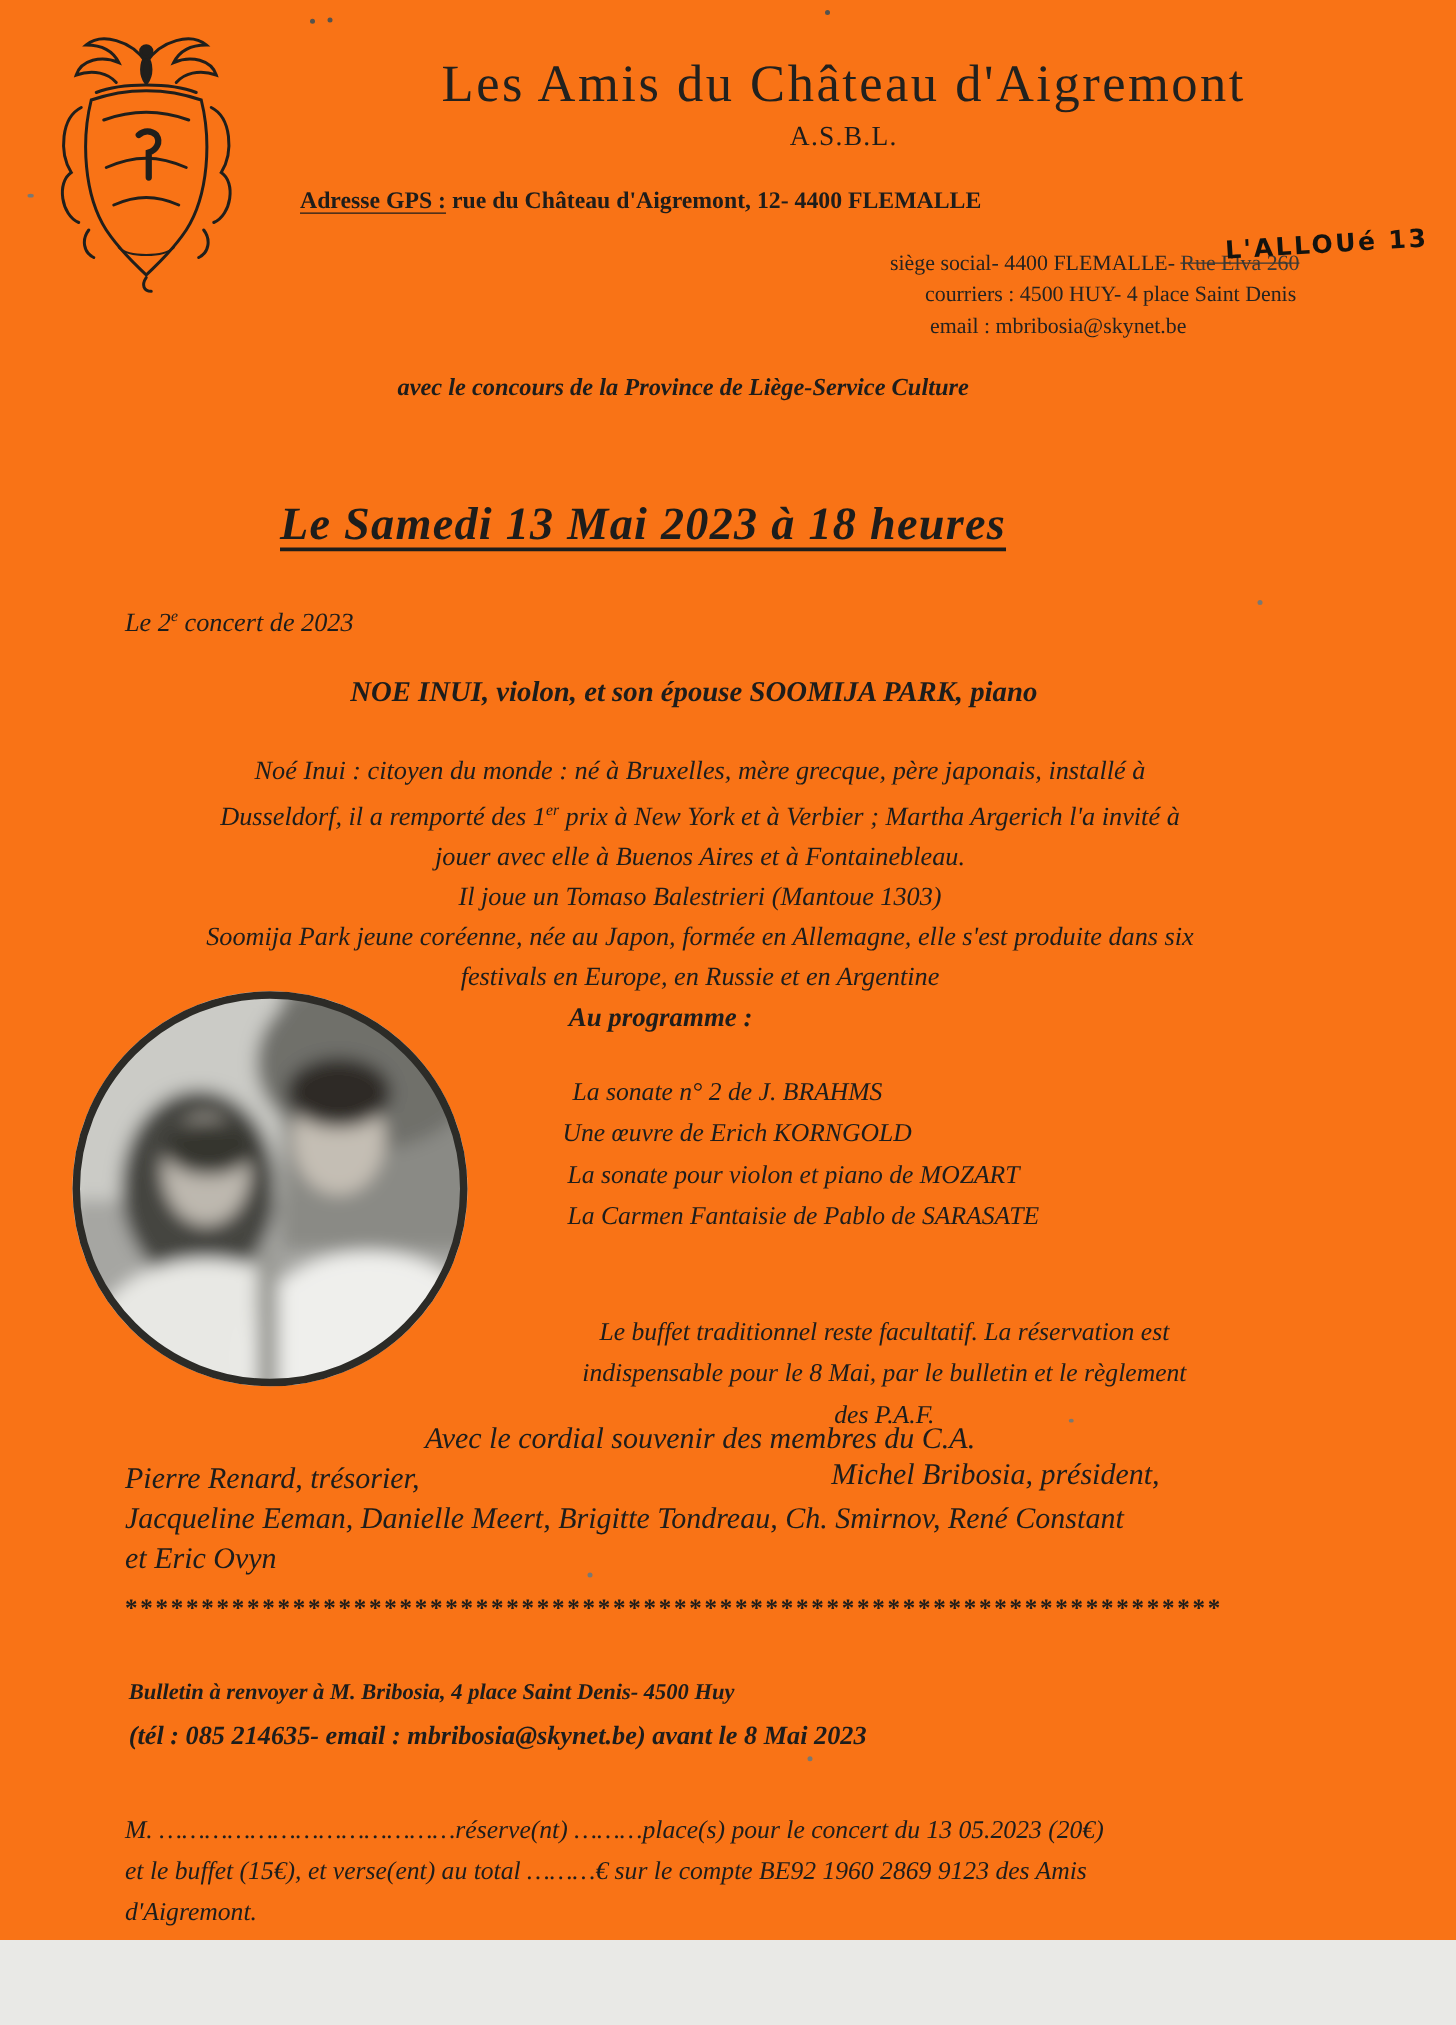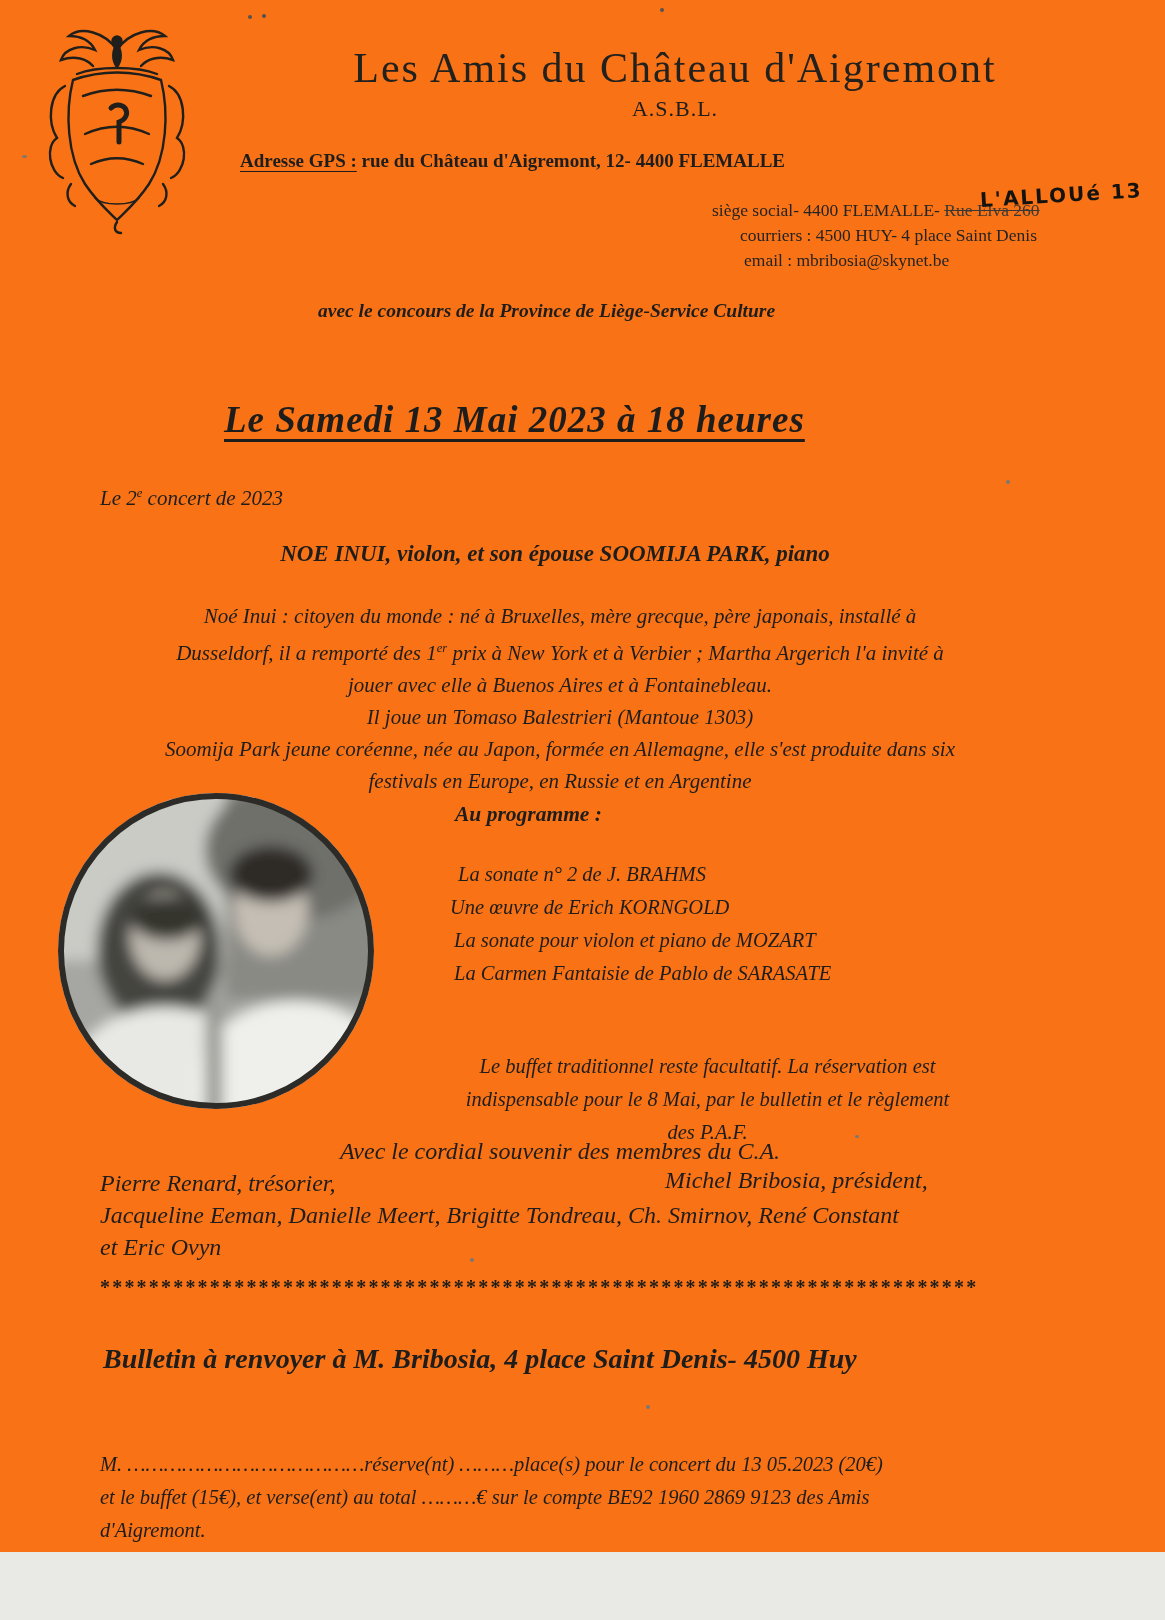--- a/index.html
+++ b/index.html
@@ -161,21 +161,22 @@
 
   <div class="abs it names" style="left:340px;top:1138px;">Avec le cordial souvenir des membres du C.A.</div>
 
   <div class="abs it names" style="left:100px;top:1170px;">Pierre Renard, trésorier,</div>
   <div class="abs it names" style="left:665px;top:1167px;">Michel Bribosia, président,</div>
   <div class="abs it names" style="left:100px;top:1202px;">Jacqueline Eeman, Danielle Meert, Brigitte Tondreau, Ch. Smirnov, René Constant</div>
   <div class="abs it names" style="left:100px;top:1234px;">et Eric Ovyn</div>
 
   <div class="abs bd" style="left:100px;top:1276px;font-size:20px;letter-spacing:2.2px;white-space:nowrap;">************************************************************************</div>
 
-  <div class="abs bd it" style="left:103px;top:1343px;font-size:28px;">Bulletin à renvoyer  à M. Bribosia, 4 place Saint Denis- 4500  Huy</div>
+  <div class="abs bd it" style="left:103px;top:1343px;font-size:18px;">Bulletin à renvoyer  à M. Bribosia, 4 place Saint Denis- 4500  Huy</div>
+  <div class="abs bd it" style="left:103px;top:1376px;font-size:21px;">(tél : 085 214635- email : mbribosia@skynet.be) avant le 8 Mai  2023</div>
 
   <div class="abs it form" style="left:100px;top:1448px;width:960px;">
     <div>M. …………………………………réserve(nt) ………place(s) pour le concert du 13 05.2023 (20€)</div>
     <div>et le buffet (15€), et verse(ent) au total ………€ sur le compte  BE92 1960 2869 9123 des Amis</div>
     <div>d'Aigremont.</div>
   </div>
 
 </div>
 
 </body></html>

